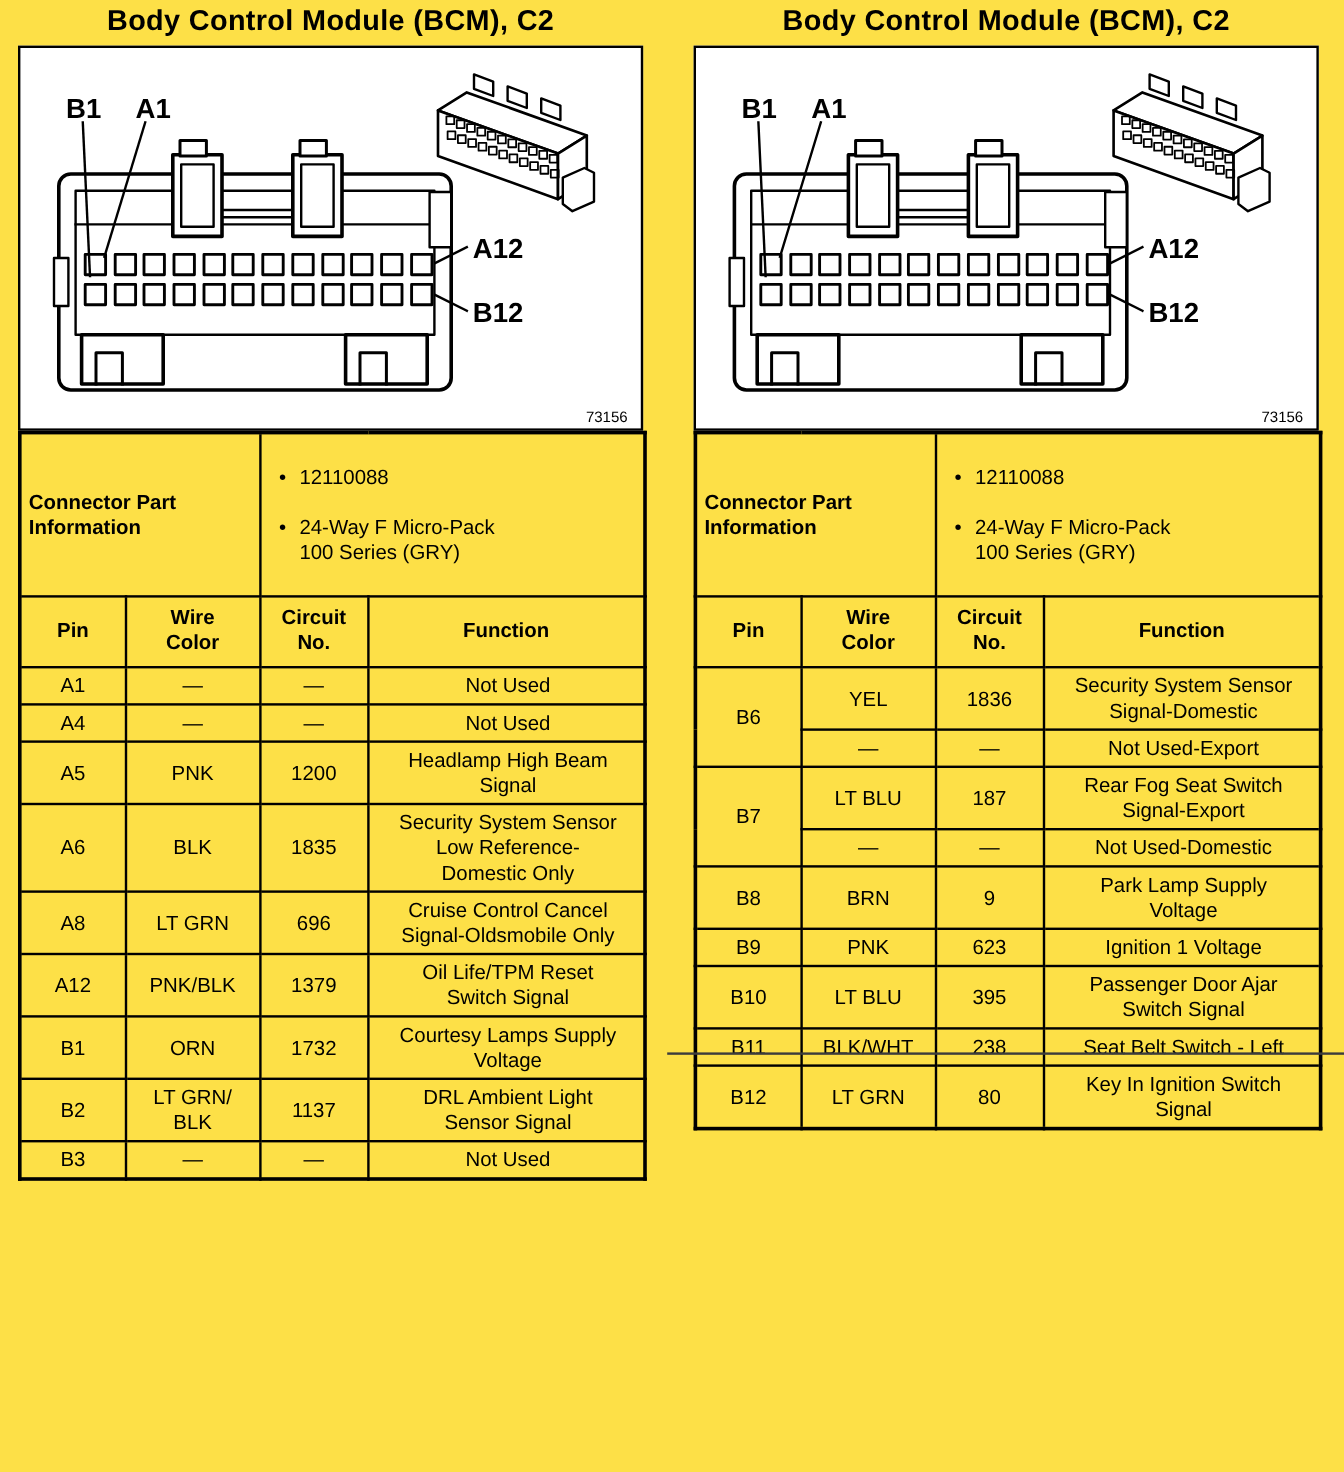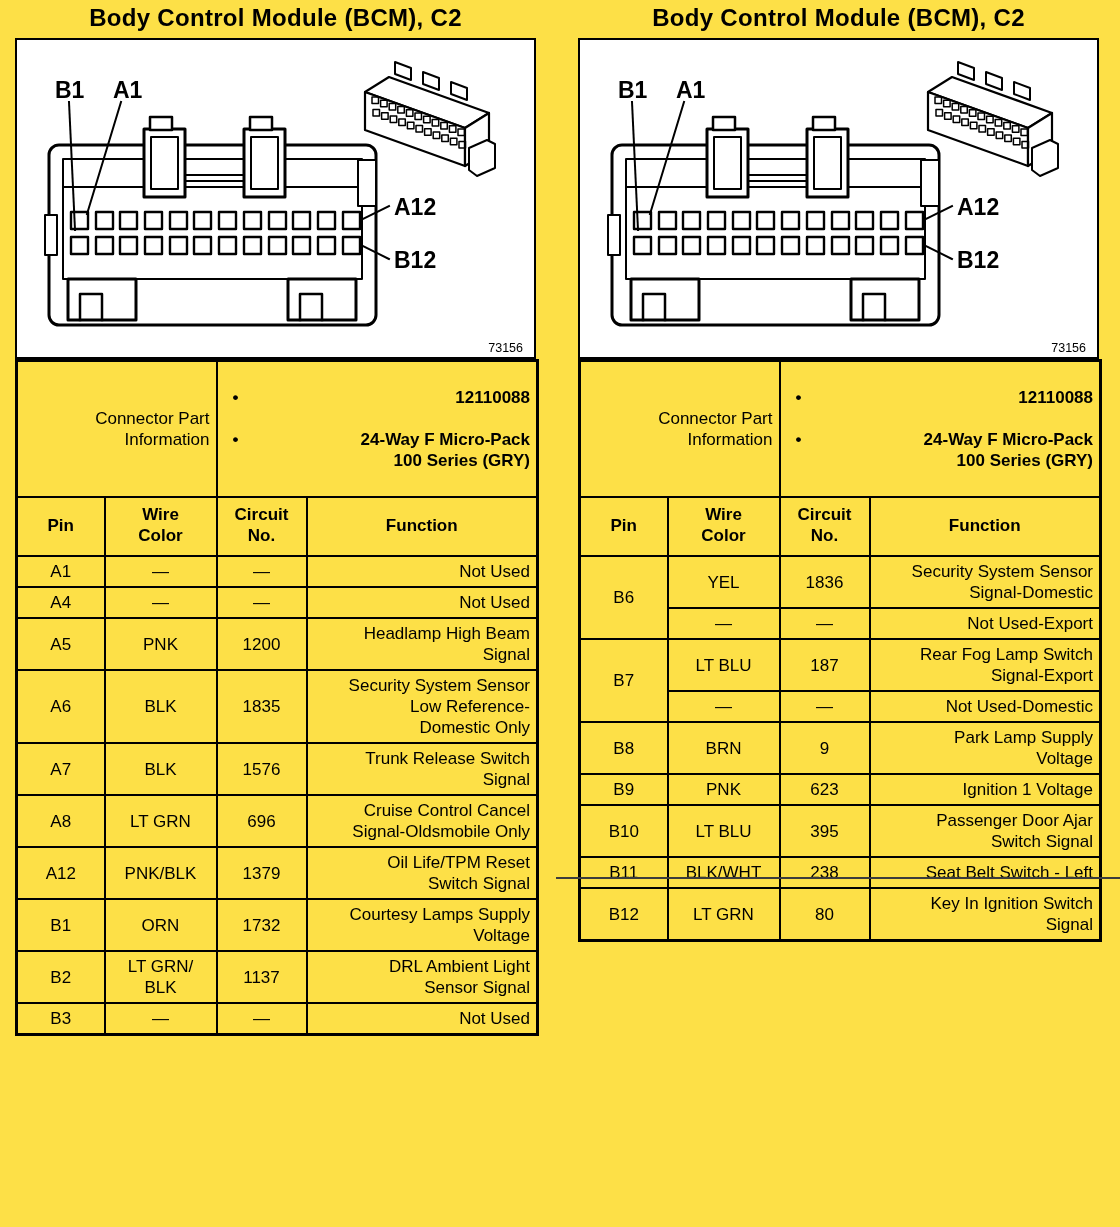--- a/index.html
+++ b/index.html
@@ -11,29 +11,29 @@
   .panel-title{margin:0;padding:5px 0 7px;font-size:24px;line-height:26px;font-weight:bold;
         text-align:center;letter-spacing:.3px;white-space:nowrap;}
   .figure-frame{position:relative;height:317px;border:2.5px solid #000;background:#fff;}
   .figure-frame svg{display:block;}
   table.pinout{border-collapse:collapse;table-layout:fixed;width:521px;margin-top:0;
         border:3px solid #000;}
   table.pinout td,table.pinout th{border:2px solid #000;white-space:pre-line;
         font-size:17px;line-height:21px;vertical-align:middle;padding:4px 6px;
         overflow:hidden;}
   col.c-pin{width:88px;} col.c-wire{width:112px;} col.c-circ{width:90px;} col.c-func{width:231px;}
-  .part-info-label{font-weight:normal;font-size:18px;line-height:22px;text-align:right;height:66px;}
-  .part-info-bullets{font-weight:bold;font-size:18px;line-height:24px;text-align:right;
+  .part-info-label{font-weight:bold;font-size:18px;line-height:22px;text-align:left;height:66px;}
+  .part-info-bullets{font-weight:normal;font-size:18px;line-height:24px;text-align:left;
         padding-left:8px !important;}
   .bullet-item{position:relative;padding-left:24px;}
   .bullet-item::before{content:"•";position:absolute;left:7px;top:0;}
   th.colhead{font-weight:bold;font-size:18px;line-height:21px;text-align:center;
         vertical-align:bottom;height:46px;padding-bottom:7px !important;}
   td.cell-pin,td.cell-wire,td.cell-circ{text-align:center;}
-  td.cell-func{text-align:right;padding-left:9px !important;padding-right:6px !important;}
+  td.cell-func{text-align:center;padding-left:9px !important;padding-right:6px !important;}
   .bottom-rule{position:absolute;left:556px;top:877px;width:564px;height:2px;background:#3c3c3c;}
   .art-defs{position:absolute;width:0;height:0;overflow:hidden;}
   text.pin-label{font-family:"Liberation Sans",sans-serif;font-size:23px;font-weight:bold;}
   text.fig-num{font-family:"Liberation Sans",sans-serif;font-size:12.5px;font-weight:normal;}
 </style>
 </head>
 <body>
 
 <svg class="art-defs" aria-hidden="true">
   <defs>
@@ -196,27 +196,20 @@
           </tr>
           <tr>
             <td class="cell-pin">A6</td>
             <td class="cell-wire">BLK</td>
             <td class="cell-circ">1835</td>
             <td class="cell-func">Security System Sensor
 Low Reference-
 Domestic Only</td>
           </tr>
           <tr>
-            <td class="cell-pin">A7</td>
-            <td class="cell-wire">BLK</td>
-            <td class="cell-circ">1576</td>
-            <td class="cell-func">Trunk Release Switch
-Signal</td>
-          </tr>
-          <tr>
             <td class="cell-pin">A8</td>
             <td class="cell-wire">LT GRN</td>
             <td class="cell-circ">696</td>
             <td class="cell-func">Cruise Control Cancel
 Signal-Oldsmobile Only</td>
           </tr>
           <tr>
             <td class="cell-pin">A12</td>
             <td class="cell-wire">PNK/BLK</td>
             <td class="cell-circ">1379</td>
@@ -298,21 +291,21 @@
           </tr>
           <tr>
             <td class="cell-wire">—</td>
             <td class="cell-circ">—</td>
             <td class="cell-func">Not Used-Export</td>
           </tr>
           <tr>
             <td class="cell-pin" rowspan="2">B7</td>
             <td class="cell-wire">LT BLU</td>
             <td class="cell-circ">187</td>
-            <td class="cell-func">Rear Fog Lamp Switch
+            <td class="cell-func">Rear Fog Seat Switch
 Signal-Export</td>
           </tr>
           <tr>
             <td class="cell-wire">—</td>
             <td class="cell-circ">—</td>
             <td class="cell-func">Not Used-Domestic</td>
           </tr>
           <tr>
             <td class="cell-pin">B8</td>
             <td class="cell-wire">BRN</td>

